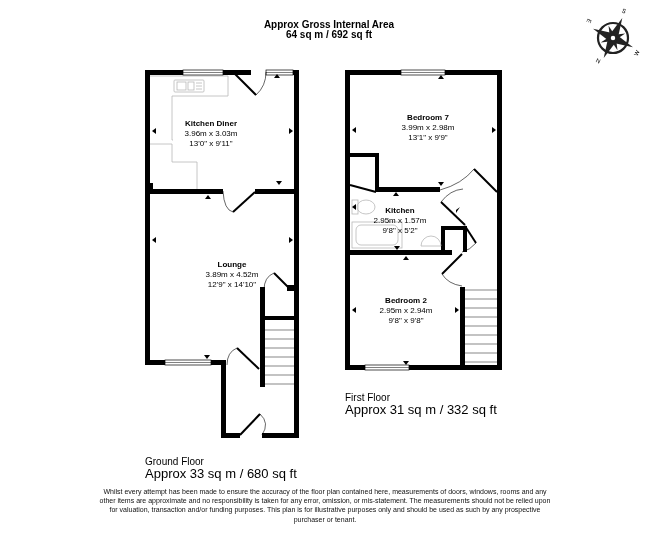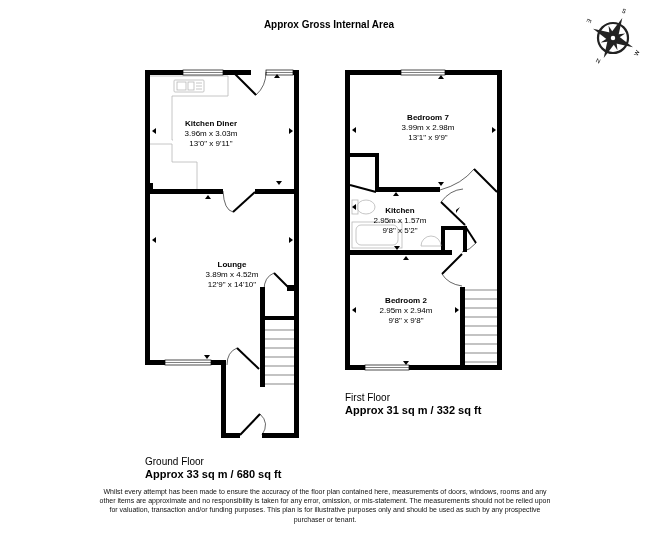--- a/index.html
+++ b/index.html
@@ -2,31 +2,32 @@
 <html><head>
 <meta charset="utf-8">
 <style>
   html, body { margin: 0; padding: 0; background: #ffffff; }
   body { width: 650px; height: 533px; position: relative; overflow: hidden;
          font-family: "Liberation Sans", sans-serif; color: #000; }
   .abs { position: absolute; }
   .gross { left: 0; width: 650px; top: 20px; text-align: center; font-size: 10px; font-weight: bold; line-height: 10px; }
   .gross div { margin-left: 8px; }
   .floor-title { font-size: 10px; line-height: 14px; }
-  .floor-area { font-size: 11px; font-weight: bold; line-height: 10px; }
+  .floor-area { font-size: 13px; font-weight: normal; line-height: 10px; }
   .disclaimer { left: 95px; width: 460px; top: 487px; text-align: center; font-size: 7px; line-height: 9.2px; color: #111; }
   .room-label { position: absolute; text-align: center; font-size: 8px; line-height: 10px; white-space: nowrap; transform: translateX(-50%); }
   .room-label .nm { font-weight: bold; }
   svg { position: absolute; left: 0; top: 0; }
 </style>
 </head>
 <body>
 
 <div class="abs gross">
   <div>Approx Gross Internal Area</div>
+  <div>64 sq m / 692 sq ft</div>
 </div>
 
 <svg width="650" height="533" style="pointer-events:none">
   <g transform="translate(613,38)">
     <circle r="15" fill="none" stroke="#222" stroke-width="2.2"></circle>
     <g transform="rotate(25)">
       <polygon points="0,-22 4,-4 0,0 -4,-4" fill="#222"></polygon>
       <polygon points="0,22 4,4 0,0 -4,4" fill="#222"></polygon>
       <polygon points="-22,0 -4,-4 0,0 -4,4" fill="#222"></polygon>
       <polygon points="22,0 4,-4 0,0 4,4" fill="#222"></polygon>

